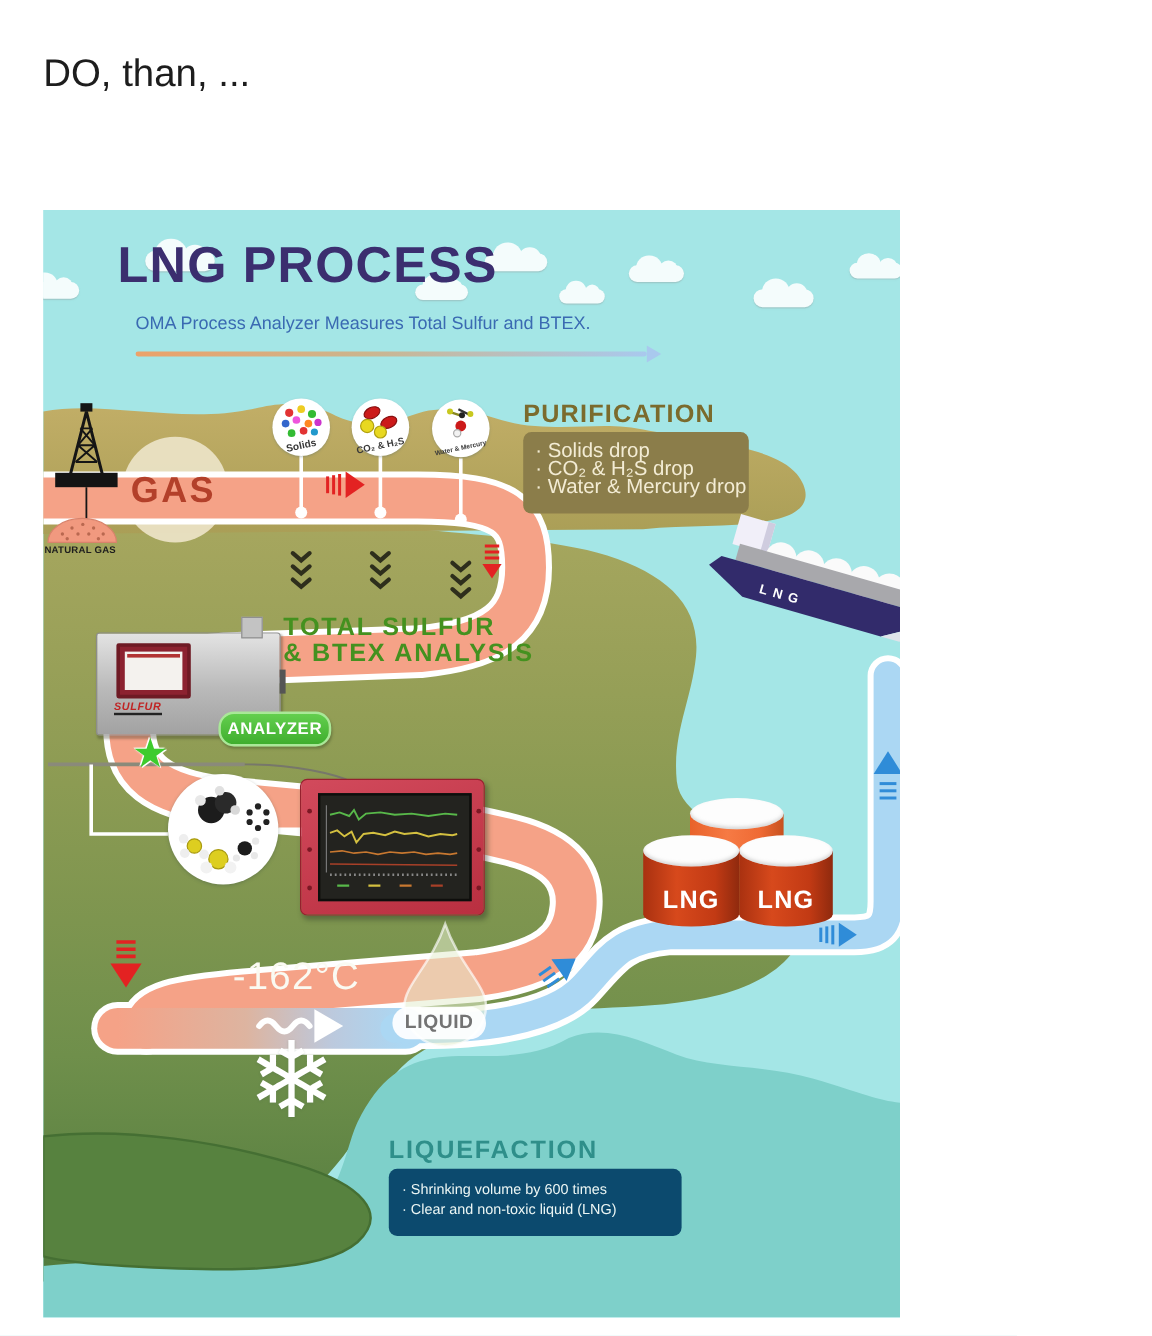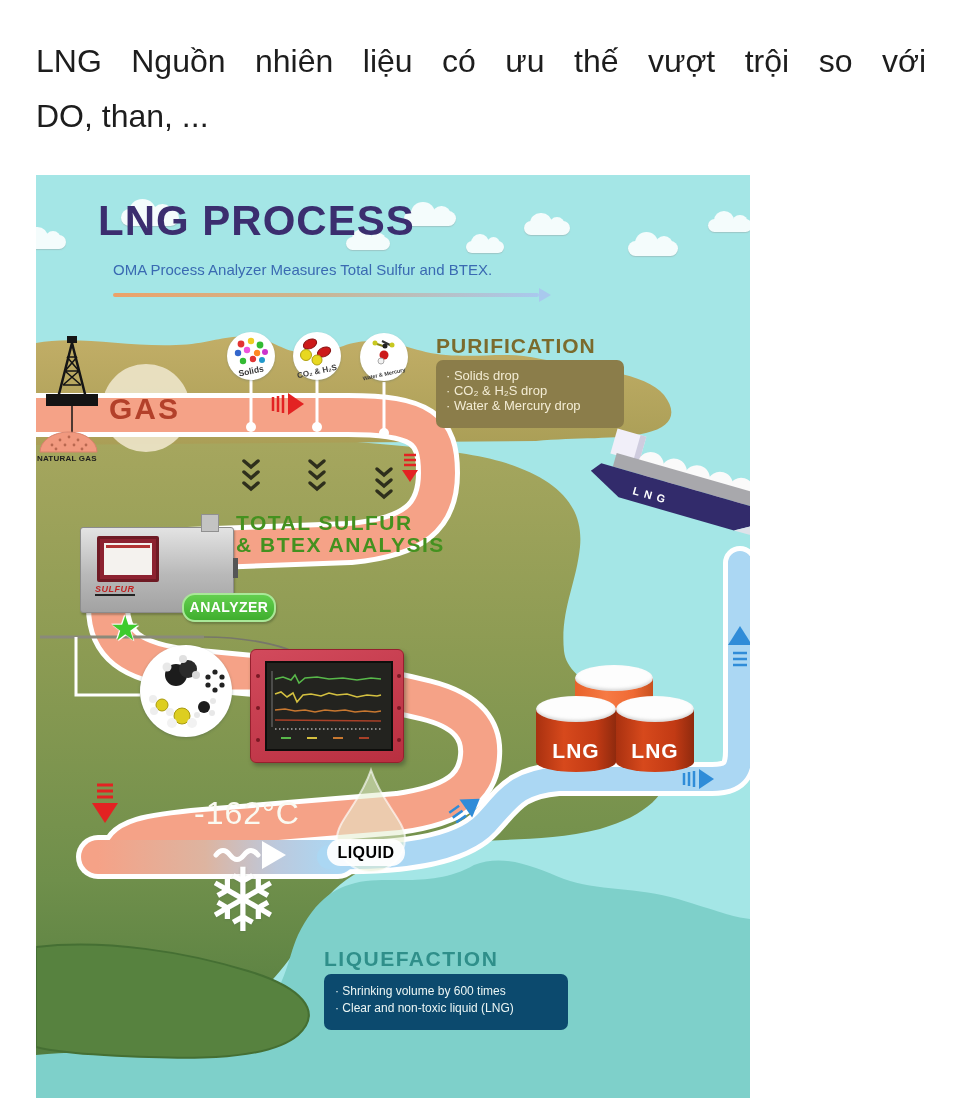--- a/index.html
+++ b/index.html
@@ -29,21 +29,21 @@
 
   
   .gas-text{position:absolute;left:73px;top:217px;font-size:30px;font-weight:bold;color:#b3402a;letter-spacing:2px;}
   .natgas-label{position:absolute;left:1px;top:279px;width:64px;font-size:8px;font-weight:bold;color:#1e1e1e;letter-spacing:.2px;text-align:left;}
   .h-purif{position:absolute;left:400px;top:159px;font-size:21px;font-weight:bold;color:#7b6b2d;letter-spacing:1px;}
   .h-analysis{position:absolute;left:200px;top:337px;font-size:21px;line-height:22px;font-weight:bold;color:#44911f;letter-spacing:1.5px;}
   .h-liq{position:absolute;left:288px;top:772px;font-size:21px;font-weight:bold;color:#2f8f8a;letter-spacing:1.5px;}
 
   .box{position:absolute;border-radius:7px;color:#f2f2ea;}
   .box .bl{white-space:nowrap;}
-  .box-purif{left:400px;top:185px;width:168px;height:52px;background:#8b7d4a;padding:8px 10px;font-size:13px;line-height:15px;color:#f3ecd4;}
+  .box-purif{left:400px;top:185px;width:168px;height:52px;background:#8b7d4a;padding:8px 10px;font-size:17px;line-height:15px;color:#f3ecd4;}
   .box-analysis{left:200px;top:378px;width:300px;height:50px;background:#507d47;padding:9px 11px;font-size:11.5px;line-height:16px;color:#eef3e8;}
   .box-liq{left:288px;top:799px;width:222px;height:38px;background:#0c4a6e;padding:9px 11px;font-size:12px;line-height:17px;color:#ecf6f4;}
 
   
   .imp{position:absolute;width:48px;height:48px;border-radius:50%;background:#fff;box-shadow:0 1px 2px rgba(90,110,110,.35);}
   .imp .lbl{position:absolute;left:0;right:0;bottom:4px;text-align:center;font-weight:bold;color:#3a3a3a;transform:rotate(-12deg);}
 
   
   .cabinet{position:absolute;left:44px;top:352px;width:152px;height:84px;background:linear-gradient(180deg,#e3e3e3,#b9b9b9 55%,#a2a2a2);
     border:1px solid #8c8c8c;border-radius:3px;box-shadow:1px 2px 2px rgba(60,60,40,.35);}
@@ -76,28 +76,27 @@
   .tank .tlabel{position:absolute;left:0;right:0;bottom:9px;text-align:center;color:#fff;font-weight:bold;font-size:21px;letter-spacing:1px;}
   .tank-back{left:539px;top:490px;width:78px;height:56px;}
   .tank-back .body{background:linear-gradient(90deg,#e8622a,#f67a44 40%,#ef6a34 75%,#c7511f);}
   .tank-a{left:500px;top:521px;width:80px;height:76px;}
   .tank-b{left:580px;top:521px;width:78px;height:76px;}
   .tank-red .body{background:linear-gradient(90deg,#a93110,#d7491c 35%,#c23a14 75%,#8f2a0e);}
 
   
   .temp{position:absolute;left:158px;top:620px;font-size:32px;color:#fafaf2;letter-spacing:1px;}
   .liquid-pill{position:absolute;left:291px;top:664px;width:78px;height:27px;background:rgba(255,255,255,.93);border-radius:14px;
-    color:#000000;font-weight:bold;font-size:16px;text-align:center;line-height:27px;letter-spacing:.5px;}
+    color:#737373;font-weight:bold;font-size:16px;text-align:center;line-height:27px;letter-spacing:.5px;}
   .snowflake{position:absolute;left:170px;top:682px;font-size:88px;line-height:88px;color:#fff;text-shadow:0 1px 2px rgba(80,110,80,.3);}
 </style>
 </head>
 <body>
 
 <p class="intro">
-  <span class="line jl">LNG Nguồn nhiên liệu có ưu thế vượt trội so với</span>
   <span class="line">DO, than, ...</span>
 </p>
 
 <div class="info">
 
   <svg class="scene" width="714" height="923" viewBox="0 0 714 923">
     <defs>
       <linearGradient id="gTan" x1="0" y1="160" x2="0" y2="280" gradientUnits="userSpaceOnUse">
         <stop offset="0" stop-color="#c2ae67"></stop>
           <stop offset="1" stop-color="#a89d55"></stop>

